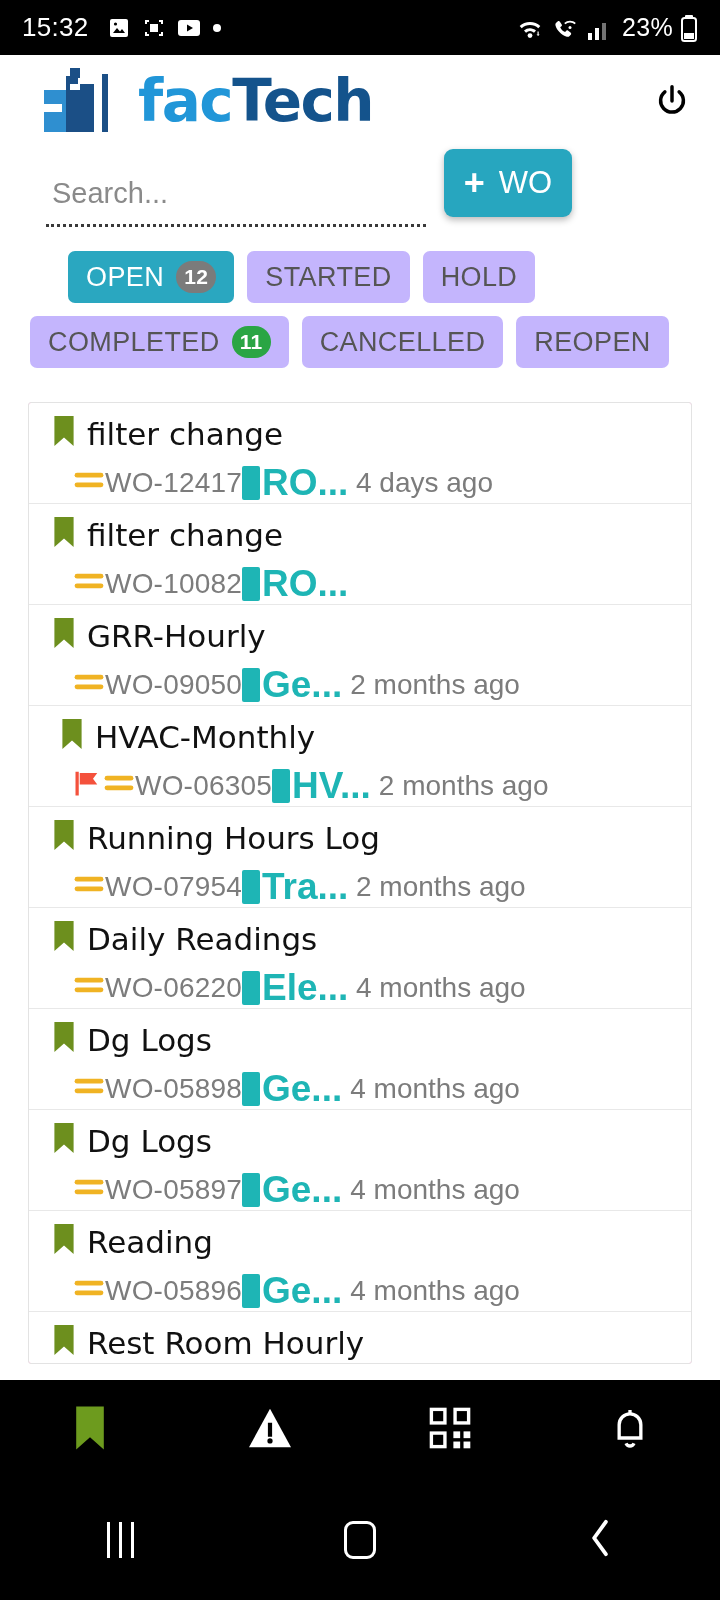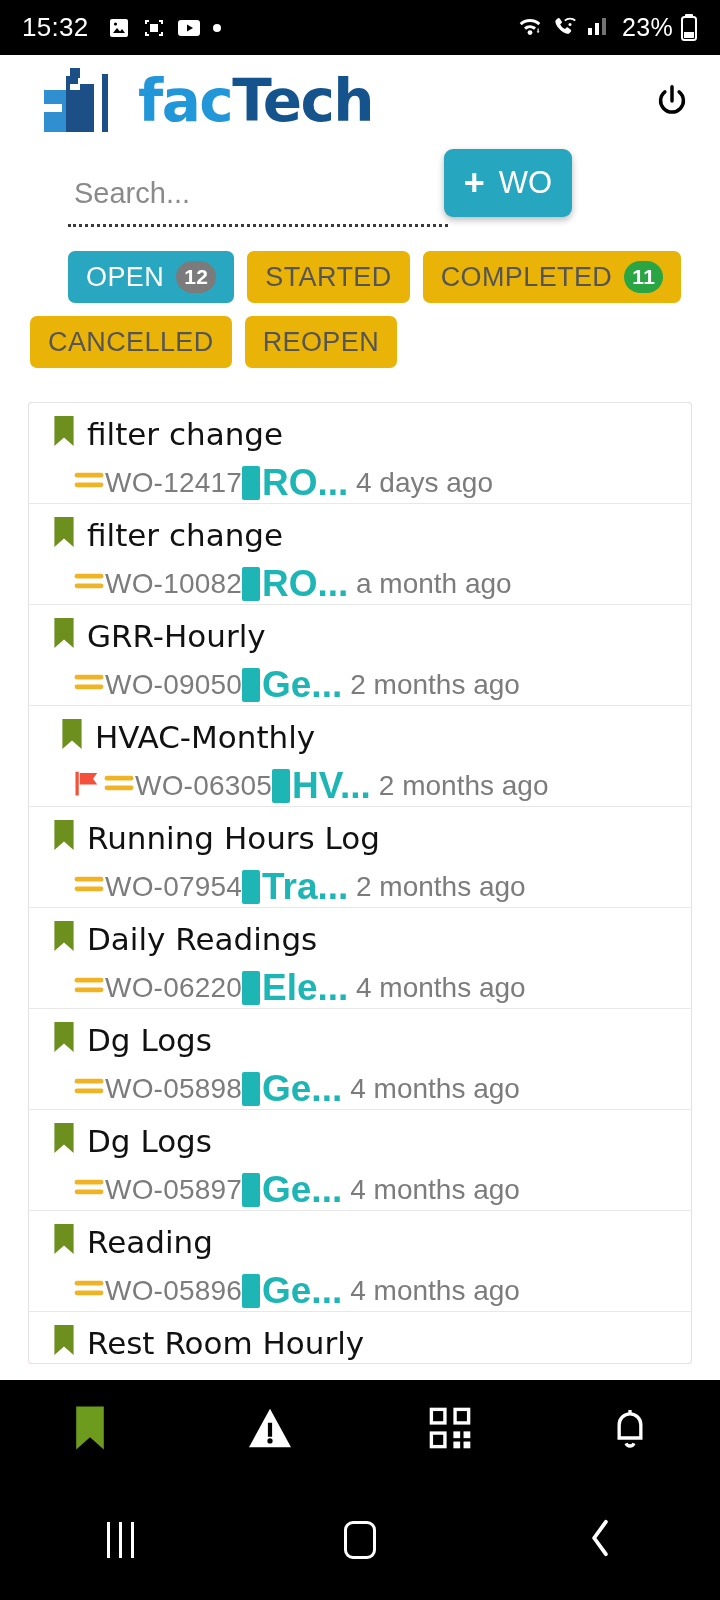--- a/index.html
+++ b/index.html
@@ -12,21 +12,21 @@
   }
 
   
   .statusbar{
     height:55px; background:#000; color:#fff;
     display:flex; align-items:center; padding:0 22px;
     font-size:25px; letter-spacing:.3px;
   }
   .sb-left{ display:flex; align-items:center; gap:11px; flex:1; }
   .sb-time{ font-size:26px; font-weight:400; margin-right:7px; }
-  .sb-right{ display:flex; align-items:flex-start; gap:7px; }
+  .sb-right{ display:flex; align-items:flex-end; gap:7px; }
   .sb-pct{ font-size:25px; margin-left:3px; }
   .ic{ display:inline-block; }
   .ic svg{ display:block; }
 
   
   .appbar{
     height:92px; background:#fff;
     display:flex; align-items:center; justify-content:space-between;
     padding:0 26px 0 44px;
   }
@@ -39,21 +39,21 @@
   }
   .logo-text .lt-a{ color:#2196d8; }
   .logo-text .lt-b{ color:#14538c; }
   .power-btn{ width:44px; height:44px; display:flex; align-items:center; justify-content:center; }
 
   
   .searchrow{
     display:flex; align-items:flex-end; gap:0;
     padding:22px 26px 0 46px; position:relative;
   }
-  .search-wrap{ flex:1; max-width:380px; position:relative;margin-left:22px; }
+  .search-wrap{ flex:1; max-width:380px; position:relative; }
   .search-input{
     width:100%; border:none; outline:none;
     font-size:29px; color:#707070;
     font-family:"Liberation Sans", sans-serif;
     padding:8px 2px 16px 6px; background:transparent;
   }
   .search-input::placeholder{ color:#8a8a8a; }
   .search-underline{
     border-bottom:3px dotted #3a3a3a; width:100%;
     margin-top:-2px;
@@ -69,21 +69,21 @@
     cursor:pointer;
   }
   .wo-plus{ font-size:36px; font-weight:700; line-height:1; }
 
   
   .tabs{
     display:flex; flex-wrap:wrap; gap:13px;
     padding:24px 26px 0 30px;
   }
   .tab{
-    background:#eab308; color:#555; border:none;
+    background:#c4b5fd; color:#555; border:none;
     border-radius:7px; height:52px;
     padding:0 18px;
     display:flex; align-items:center; gap:12px;
     font-size:27px; font-weight:400; letter-spacing:.4px;
     font-family:"Liberation Sans", sans-serif;
     cursor:pointer;
   }
   .tab.active{ background:#2aa7c0; color:#fff;margin-left:38px; }
   .badge{
     display:inline-flex; align-items:center; justify-content:center;
@@ -259,20 +259,23 @@
 
 <div class="tabs" id="tabs">
     <button class="tab active">
       <span>OPEN</span>
       <span class="badge gray">12</span>
     </button>
     <button class="tab">
       <span>STARTED</span>
     </button>
     <button class="tab">
+      <span>HOLD</span>
+    </button>
+    <button class="tab">
       <span>COMPLETED</span>
       <span class="badge green">11</span>
     </button>
     <button class="tab">
       <span>CANCELLED</span>
     </button>
     <button class="tab">
       <span>REOPEN</span>
     </button>
   </div>
@@ -308,21 +311,20 @@
       <div class="row-meta">
         <span class="eq-icon"><svg width="32" height="24" viewBox="0 0 26 20">
             <rect x="1" y="4" width="24" height="4" rx="2" fill="#f0b323"></rect>
             <rect x="1" y="12" width="24" height="4" rx="2" fill="#f0b323"></rect>
           </svg></span>
         <span class="meta-wo">WO-10082</span>
         <span class="tag">
           <span class="tag-chip"></span>
           <span class="tag-label">RO...</span>
         </span>
-        <span class="meta-time">a month ago</span>
       </div>
     </div>
     <div class="row">
       <div class="row-title">
         <span><svg width="26" height="32" viewBox="0 0 24 30">
             <path d="M3 1h18v28l-9-8-9 8z" fill="#6d8f1e"></path>
           </svg></span>
         <span>GRR-Hourly</span>
       </div>
       <div class="row-meta">

